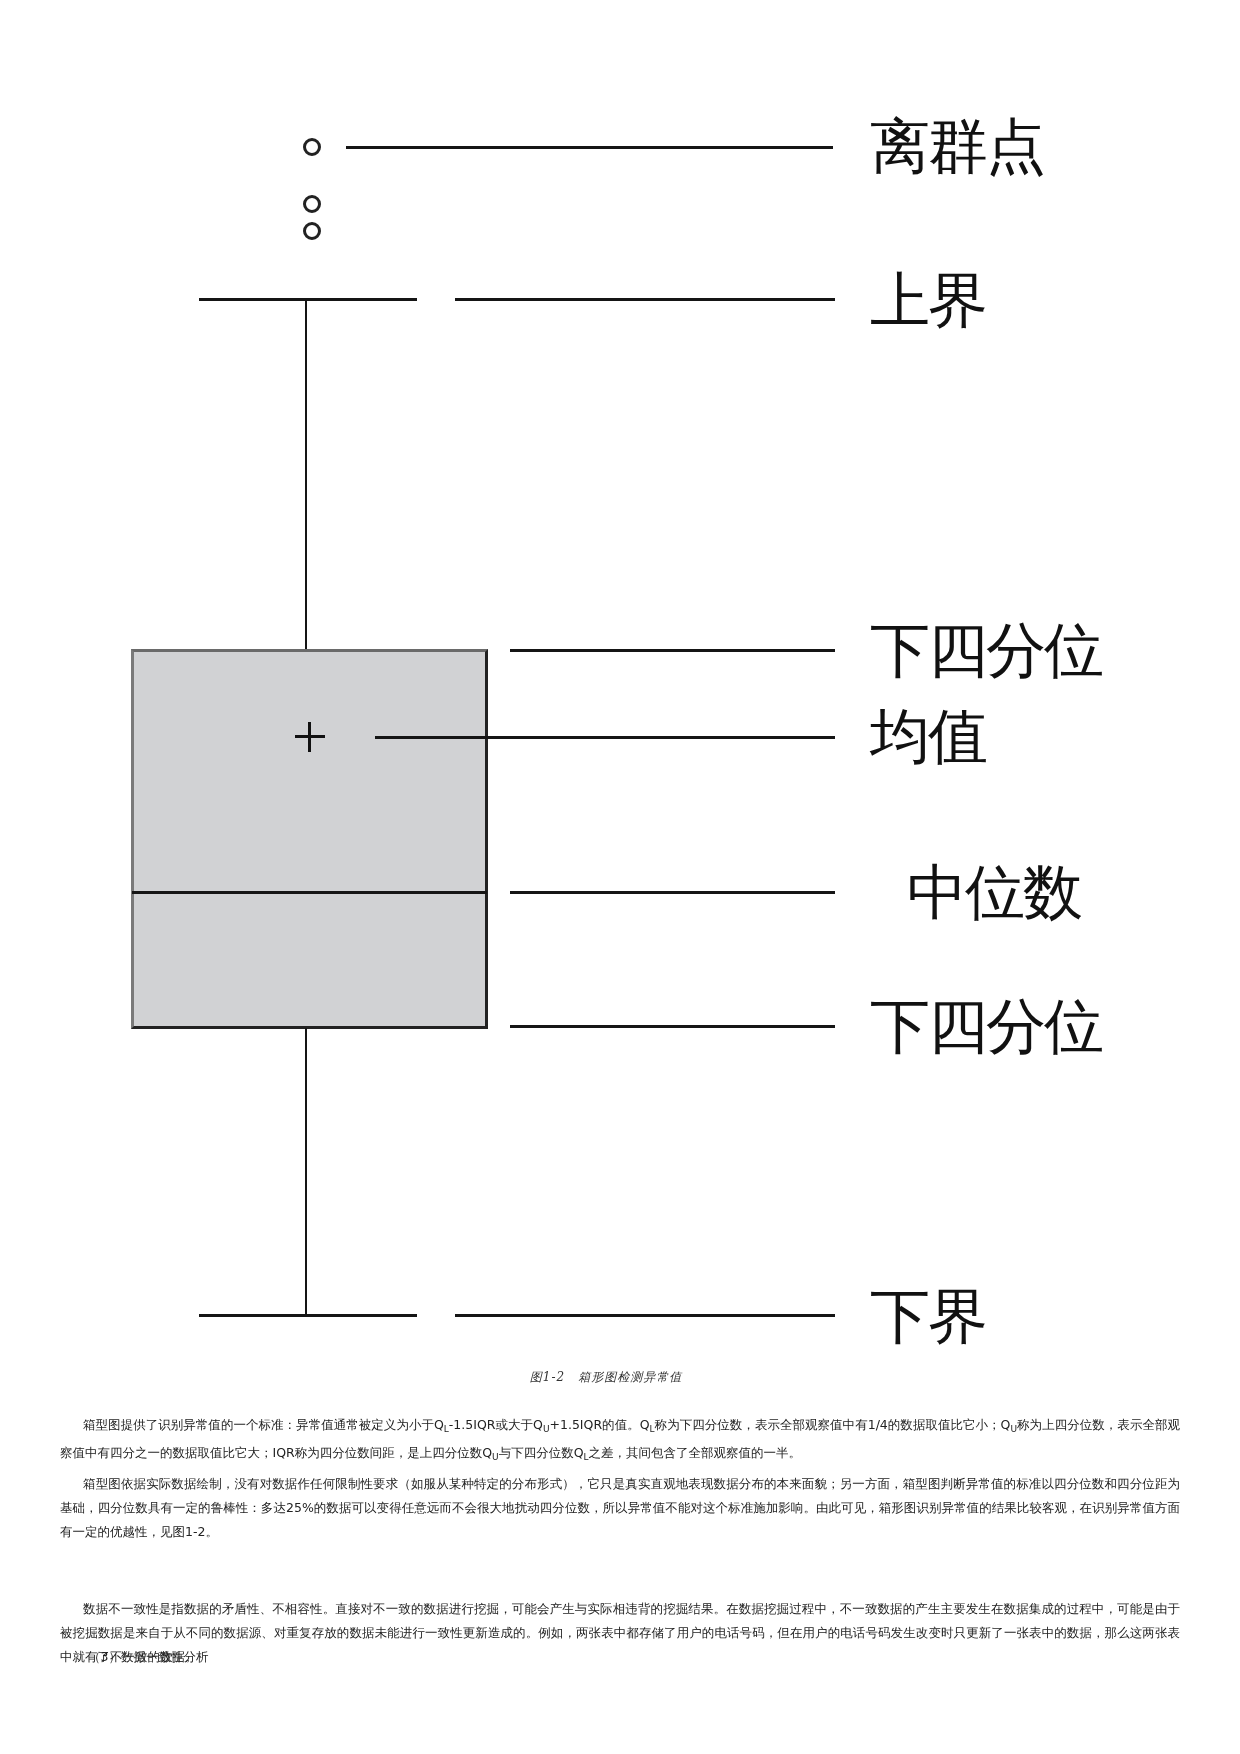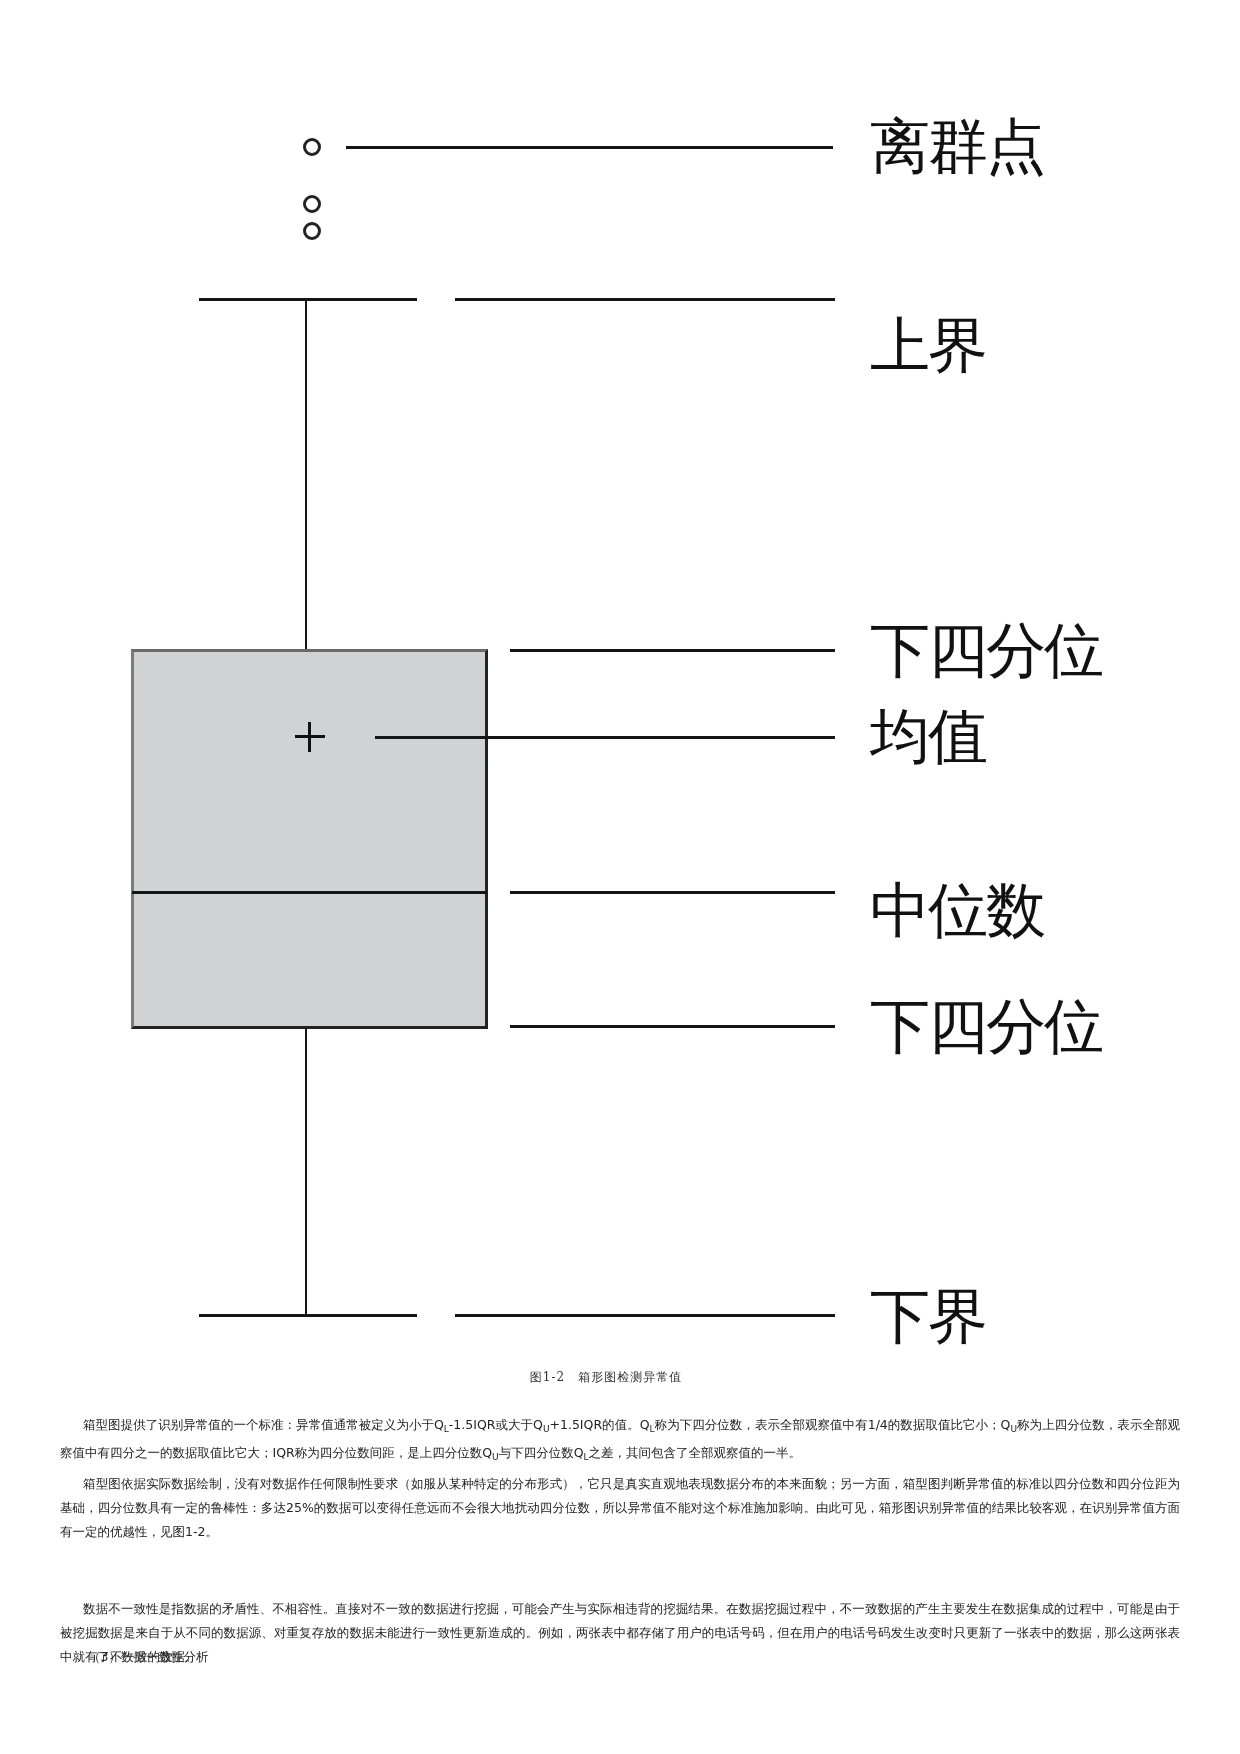--- a/index.html
+++ b/index.html
@@ -11,21 +11,21 @@
   .box { position: absolute; background: #d1d2d4; border: 3px solid #222; box-sizing: border-box;
          border-top-color: #6a6a6a; border-left-color: #7a7a7a; }
   .median { position: absolute; height: 3px; background: #151515; }
   .outlier { position: absolute; width: 18px; height: 18px; border: 3px solid #222; border-radius: 50%; box-sizing: border-box; background: #fff; }
   .mean-cross { position: absolute; width: 30px; height: 30px; }
   .mean-cross::before { content: ""; position: absolute; left: 0; top: 13px; width: 30px; height: 3px; background: #111; }
   .mean-cross::after { content: ""; position: absolute; left: 13px; top: 0; width: 3px; height: 30px; background: #111; }
   .label { position: absolute; left: 870px; font-family: "DejaVu Serif", serif; font-size: 60px; line-height: 60px;
            color: #111; white-space: nowrap; letter-spacing: -2px; }
   .caption { position: absolute; top: 1369px; left: 0; width: 1212px; text-align: center;
-             font-family: "DejaVu Serif", serif; font-size: 12px; color: #333; letter-spacing: 1px; }
+             font-family: "DejaVu Serif", serif; font-size: 12px; color: #333; letter-spacing: 1px; font-style: italic; }
   .para { position: absolute; left: 60px; width: 1120px; font-size: 12.5px; line-height: 24px; color: #222; text-align: justify; }
   .para .indent { display: inline-block; width: 23px; }
   .heading3 { position: absolute; left: 88px; font-size: 12.5px; color: #222; }
   sub { font-size: 9px; vertical-align: -3px; }
 </style>
 </head>
 <body>
 
 <div id="figure">
 
@@ -45,24 +45,24 @@
   <div class="hline" style="left:510px; top:649px; width:325px;"></div>
   <div class="hline" style="left:375px; top:736px; width:460px;"></div>
   <div class="hline" style="left:510px; top:891px; width:325px;"></div>
   <div class="hline" style="left:510px; top:1025px; width:325px;"></div>
 
   <div class="vline" style="left:305px; top:1028px; height:287px;"></div>
   <div class="hline" style="left:199px; top:1314px; width:218px;"></div>
   <div class="hline" style="left:455px; top:1314px; width:380px;"></div>
 
   <div class="label" style="top:116px;">离群点</div>
-  <div class="label" style="top:270px;margin-top:45px;">上界</div>
+  <div class="label" style="top:270px;">上界</div>
   <div class="label" style="top:620px;">下四分位</div>
   <div class="label" style="top:706px;">均值</div>
-  <div class="label" style="top:880px;">中位数</div>
+  <div class="label" style="top:862px;margin-left:37px;">中位数</div>
   <div class="label" style="top:996px;">下四分位</div>
   <div class="label" style="top:1286px;">下界</div>
 </div>
 
 <div class="caption">图1-2　箱形图检测异常值</div>
 
 <div class="para" style="top:1406px;margin-top:7px;">
   <span class="indent"></span><span>箱型图提供了识别异常值的一个标准：异常值通常被定义为小于Q</span><sub>L</sub><span>-1.5IQR或大于Q</span><sub>U</sub><span>+1.5IQR的值。Q</span><sub>L</sub><span>称为下四分位数，表示全部观察值中有1/4的数据取值比它小；Q</span><sub>U</sub><span>称为上四分位数，表示全部观察值中有四分之一的数据取值比它大；IQR称为四分位数间距，是上四分位数Q</span><sub>U</sub><span>与下四分位数Q</span><sub>L</sub><span>之差，其间包含了全部观察值的一半。</span>
 </div>
 

